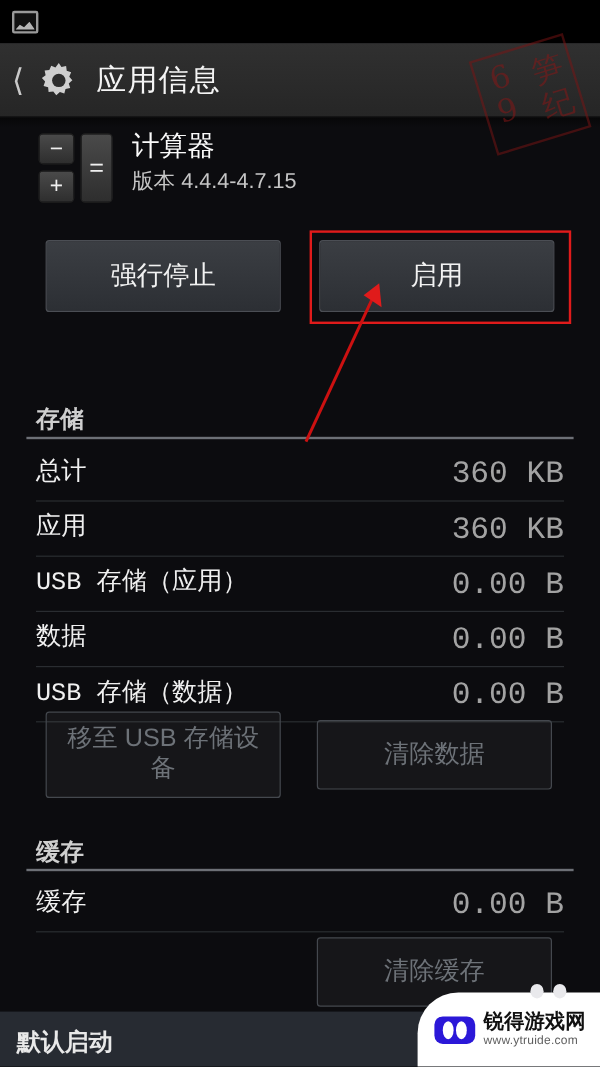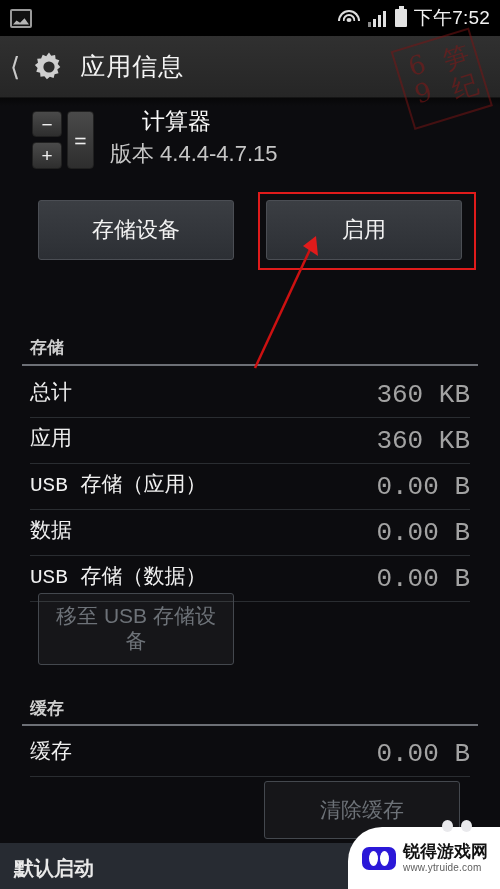--- a/index.html
+++ b/index.html
@@ -61,22 +61,22 @@
   .apphead { position:absolute; top:108px; left:0; width:500px; height:72px; display:flex; padding-left:32px; }
   .calc-icon { width:62px; height:58px; display:flex; gap:5px; margin-top:3px; }
   .calc-col-l { display:flex; flex-direction:column; gap:5px; width:30px; }
   .ckey { background:linear-gradient(#4a4a4a,#2e2e2e); border-radius:4px;
     display:flex; align-items:center; justify-content:center;
     color:#efefef; font-size:19px; line-height:1; border:1px solid #202020; }
   .ckey.minus { height:26px; }
   .ckey.plus  { height:27px; }
   .ckey.eq { width:27px; height:58px; font-size:21px; }
   .app-meta { margin-left:16px; display:flex; flex-direction:column; justify-content:flex-start; }
-  .app-name { font-size:23px; color:#fafafa; line-height:1.15;margin-left:32px; }
-  .app-ver { font-size:22px; color:#c6c6c6; margin-top:5px; }
+  .app-name { font-size:23px; color:#fafafa; line-height:1.15; }
+  .app-ver { font-size:18px; color:#c6c6c6; margin-top:5px; }
 
   
   .btnrow { position:absolute; top:200px; left:0; width:500px; height:62px; }
   .abtn {
     position:absolute; top:0; height:60px; border-radius:3px;
     background:linear-gradient(#3b3e43,#2c2f34);
     border:1px solid #4b4e54;
     display:flex; align-items:center; justify-content:center;
     font-size:22px; color:#f2f2f2;
   }
@@ -85,21 +85,21 @@
 
   
   .cbrow { position:absolute; top:274px; left:38px; display:flex; align-items:center; gap:14px; }
   .cbox { width:25px; height:25px; border:2px solid #5a6168; border-radius:2px;
     background:#14171a; position:relative; }
   .cbox::after{ content:""; position:absolute; left:4px; top:2px; width:11px;height:17px;
     border:solid #34b3e0; border-width:0 4px 4px 0; transform:rotate(42deg); }
   .cb-label{ font-size:21px; color:#f0f0f0; }
 
   
-  .sec-head { position:absolute; left:30px; font-size:17px; font-weight:bold; color:#cfcfcf; }
+  .sec-head { position:absolute; left:30px; font-size:20px; font-weight:bold; color:#cfcfcf; }
   .sec-rule { position:absolute; left:22px; width:456px; height:2px; background:#6d7076; }
 
   .row { position:absolute; left:30px; width:440px; height:42px;font-family:Liberation Mono, monospace; }
   .row .lbl { position:absolute; left:0; top:0; font-size:21px; color:#f0f0f0; }
   .row .val { position:absolute; right:0; top:2px; font-size:26px; color:#a3a3a3; }
   .row .ruler { position:absolute; left:0; bottom:2px; width:100%; height:1px; background:#2a2d31; }
 
   .dbtn {
     position:absolute; border-radius:3px;
     background:rgba(255,255,255,0.045);
@@ -146,35 +146,20 @@
 </style>
 </head>
 <body>
 
 <div class="screen">
 
   <div class="statusbar">
     <div class="sb-left">
       <div class="ico-screenshot"></div>
     </div>
-    <div class="sb-right">
-      <div class="wifi">
-        <span class="w1"></span>
-          <span class="w2"></span>
-          <span class="w3"></span>
-      </div>
-      <div class="sig">
-        <i style="height:5px"></i>
-          <i class="on" style="height:8px"></i>
-          <i class="on" style="height:12px"></i>
-          <i class="on" style="height:16px"></i>
-      </div>
-      <div class="batt"></div>
-      <div class="sb-time">下午7:52</div>
-    </div>
   </div>
 
   <div class="actionbar">
     <div class="back-chev">⟨</div>
     <div class="gear">
       <svg width="38" height="38" viewBox="0 0 38 38">
         <path fill="#cfcfcf" d="M19 4.5l2.2 3.3 3.9-.8 .5 3.9 3.7 1.4-1.6 3.6 2.6 3-3 2.6 1.2 3.8-3.9 .9-1 3.8-3.7-1.3-3 2.6-2.5-3.1-3.9 .5-.4-3.9-3.8-1.1 1.3-3.7-2.7-2.9 3.1-2.4-.8-3.9 3.9-.4 1.6-3.6 3.5 1.5z"></path>
         <circle cx="19" cy="19" r="5.6" fill="#2d2d2d"></circle>
       </svg>
     </div>
@@ -190,21 +175,21 @@
       </div>
       <div class="ckey eq">=</div>
     </div>
     <div class="app-meta">
       <div class="app-name">计算器</div>
       <div class="app-ver">版本 4.4.4-4.7.15</div>
     </div>
   </div>
 
   <div class="btnrow">
-    <div class="abtn force">存储设备</div>
+    <div class="abtn force">强行停止</div>
     <div class="abtn enable">启用</div>
   </div>
 
 
   <div class="sec-head" style="top:336px">存储</div>
   <div class="sec-rule" style="top:364px"></div>
 
   <div class="row" style="top:378px">
     <div class="lbl">总计</div>
     <div class="val">360 KB</div>
@@ -225,20 +210,21 @@
     <div class="val">0.00 B</div>
     <div class="ruler"></div>
   </div>
   <div class="row" style="top:562px">
     <div class="lbl">USB 存储（数据）</div>
     <div class="val">0.00 B</div>
     <div class="ruler"></div>
   </div>
 
   <div class="dbtn" style="left:38px; top:593px; width:196px; height:72px;text-align:center;">移至 USB 存储设备</div>
+  <div class="dbtn" style="left:264px; top:600px; width:196px; height:58px;">清除数据</div>
 
   <div class="sec-head" style="top:697px">缓存</div>
   <div class="sec-rule" style="top:724px"></div>
 
   <div class="row" style="top:737px">
     <div class="lbl">缓存</div>
     <div class="val">0.00 B</div>
     <div class="ruler"></div>
   </div>
 

